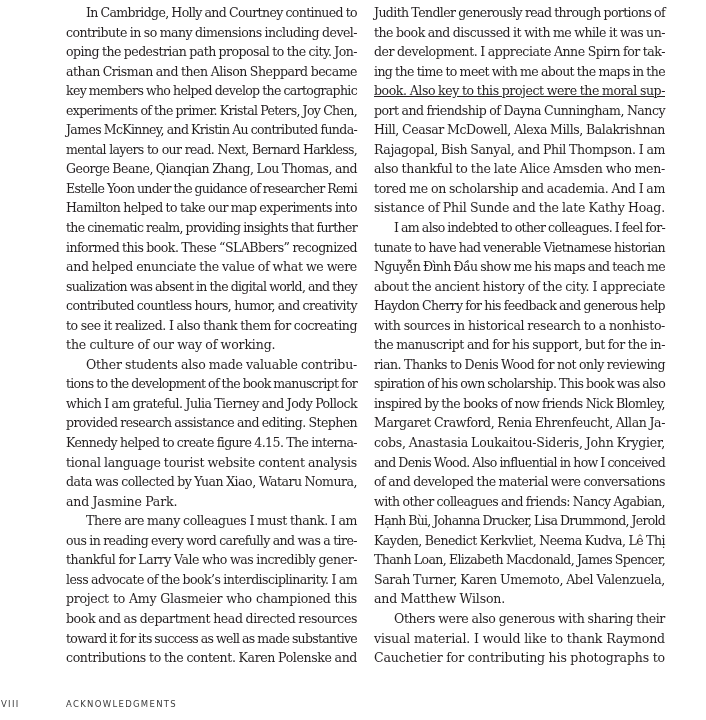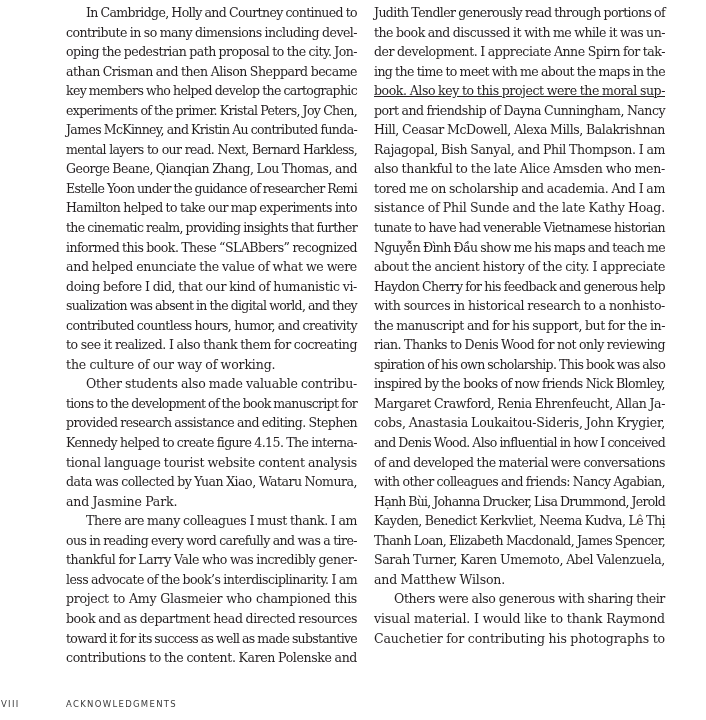--- a/index.html
+++ b/index.html
@@ -28,27 +28,27 @@
     <span class="line" style="letter-spacing: -0.689894px;">key members who helped develop the cartographic</span>
     <span class="line" style="letter-spacing: -0.661418px;">experiments of the primer. Kristal Peters, Joy Chen,</span>
     <span class="line" style="letter-spacing: -0.674235px;">James McKinney, and Kristin Au contributed funda-</span>
     <span class="line" style="letter-spacing: -0.69875px;">mental layers to our read. Next, Bernard Harkless,</span>
     <span class="line" style="letter-spacing: -0.516319px;">George Beane, Qianqian Zhang, Lou Thomas, and</span>
     <span class="line" style="letter-spacing: -0.75875px;">Estelle Yoon under the guidance of researcher Remi</span>
     <span class="line" style="letter-spacing: -0.587174px;">Hamilton helped to take our map experiments into</span>
     <span class="line" style="letter-spacing: -0.676743px;">the cinematic realm, providing insights that further</span>
     <span class="line" style="letter-spacing: -0.55891px;">informed this book. These “SLABbers” recognized</span>
     <span class="line" style="letter-spacing: -0.30659px;">and helped enunciate the value of what we were</span>
-    <span class="line" style="letter-spacing: -0.370895px;">doing before I did, that our kind of humanistic vi-</span>
     <span class="line" style="letter-spacing: -0.711321px;">sualization was absent in the digital world, and they</span>
     <span class="line" style="letter-spacing: -0.580937px;">contributed countless hours, humor, and creativity</span>
     <span class="line" style="letter-spacing: -0.449579px;">to see it realized. I also thank them for cocreating</span>
     <span class="line last">the culture of our way of working.</span>
     <span class="line indent" style="letter-spacing: -0.229215px;">Other students also made valuable contribu-</span>
     <span class="line" style="letter-spacing: -0.725061px;">tions to the development of the book manuscript for</span>
+    <span class="line" style="letter-spacing: -0.547059px;">which I am grateful. Julia Tierney and Jody Pollock</span>
     <span class="line" style="letter-spacing: -0.597066px;">provided research assistance and editing. Stephen</span>
     <span class="line" style="letter-spacing: -0.579063px;">Kennedy helped to create figure 4.15. The interna-</span>
     <span class="line" style="letter-spacing: -0.246354px;">tional language tourist website content analysis</span>
     <span class="line" style="letter-spacing: -0.499069px;">data was collected by Yuan Xiao, Wataru Nomura,</span>
     <span class="line last">and Jasmine Park.</span>
     <span class="line indent" style="letter-spacing: -0.413139px;">There are many colleagues I must thank. I am</span>
     <span class="line" style="letter-spacing: -0.572488px;">ous in reading every word carefully and was a tire-</span>
     <span class="line" style="letter-spacing: -0.455485px;">thankful for Larry Vale who was incredibly gener-</span>
     <span class="line" style="letter-spacing: -0.552417px;">less advocate of the book’s interdisciplinarity. I am</span>
     <span class="line" style="letter-spacing: -0.301736px;">project to Amy Glasmeier who championed this</span>
@@ -61,20 +61,21 @@
     <span class="line" style="letter-spacing: -0.506875px;">the book and discussed it with me while it was un-</span>
     <span class="line" style="letter-spacing: -0.479719px;">der development. I appreciate Anne Spirn for tak-</span>
     <span class="line" style="letter-spacing: -0.624687px;">ing the time to meet with me about the maps in the</span>
     <span class="line" style="letter-spacing: -0.426562px; text-decoration: underline;">book. Also key to this project were the moral sup-</span>
     <span class="line" style="letter-spacing: -0.508016px;">port and friendship of Dayna Cunningham, Nancy</span>
     <span class="line" style="letter-spacing: -0.413346px;">Hill, Ceasar McDowell, Alexa Mills, Balakrishnan</span>
     <span class="line" style="letter-spacing: -0.384375px;">Rajagopal, Bish Sanyal, and Phil Thompson. I am</span>
     <span class="line" style="letter-spacing: -0.276995px;">also thankful to the late Alice Amsden who men-</span>
     <span class="line" style="letter-spacing: -0.369769px;">tored me on scholarship and academia. And I am</span>
     <span class="line last" style="letter-spacing: -0.191223px;">sistance of Phil Sunde and the late Kathy Hoag.</span>
+    <span class="line indent" style="letter-spacing: -0.693505px;">I am also indebted to other colleagues. I feel for-</span>
     <span class="line" style="letter-spacing: -0.634375px;">tunate to have had venerable Vietnamese historian</span>
     <span class="line" style="letter-spacing: -0.645833px;">Nguyễn Đình Đầu show me his maps and teach me</span>
     <span class="line" style="letter-spacing: -0.316973px;">about the ancient history of the city. I appreciate</span>
     <span class="line" style="letter-spacing: -0.653581px;">Haydon Cherry for his feedback and generous help</span>
     <span class="line" style="letter-spacing: -0.340938px;">with sources in historical research to a nonhisto-</span>
     <span class="line" style="letter-spacing: -0.446262px;">the manuscript and for his support, but for the in-</span>
     <span class="line" style="letter-spacing: -0.504911px;">rian. Thanks to Denis Wood for not only reviewing</span>
     <span class="line" style="letter-spacing: -0.684555px;">spiration of his own scholarship. This book was also</span>
     <span class="line" style="letter-spacing: -0.563125px;">inspired by the books of now friends Nick Blomley,</span>
     <span class="line" style="letter-spacing: -0.418285px;">Margaret Crawford, Renia Ehrenfeucht, Allan Ja-</span>

